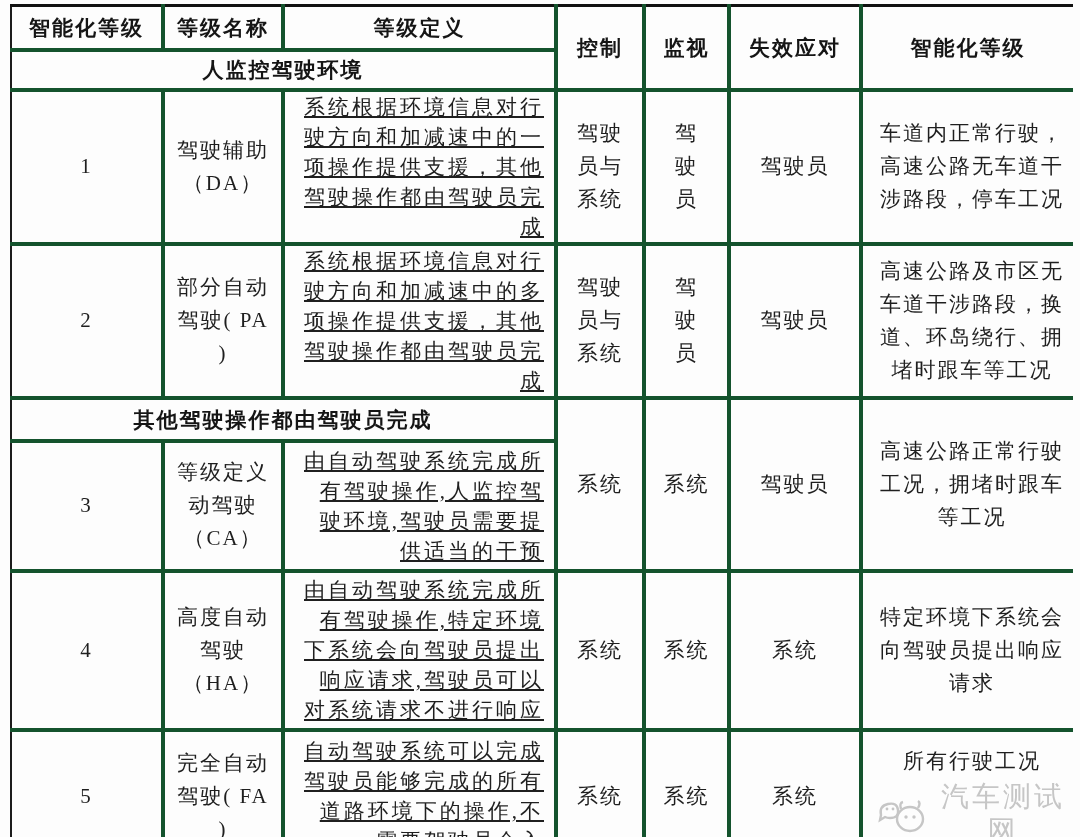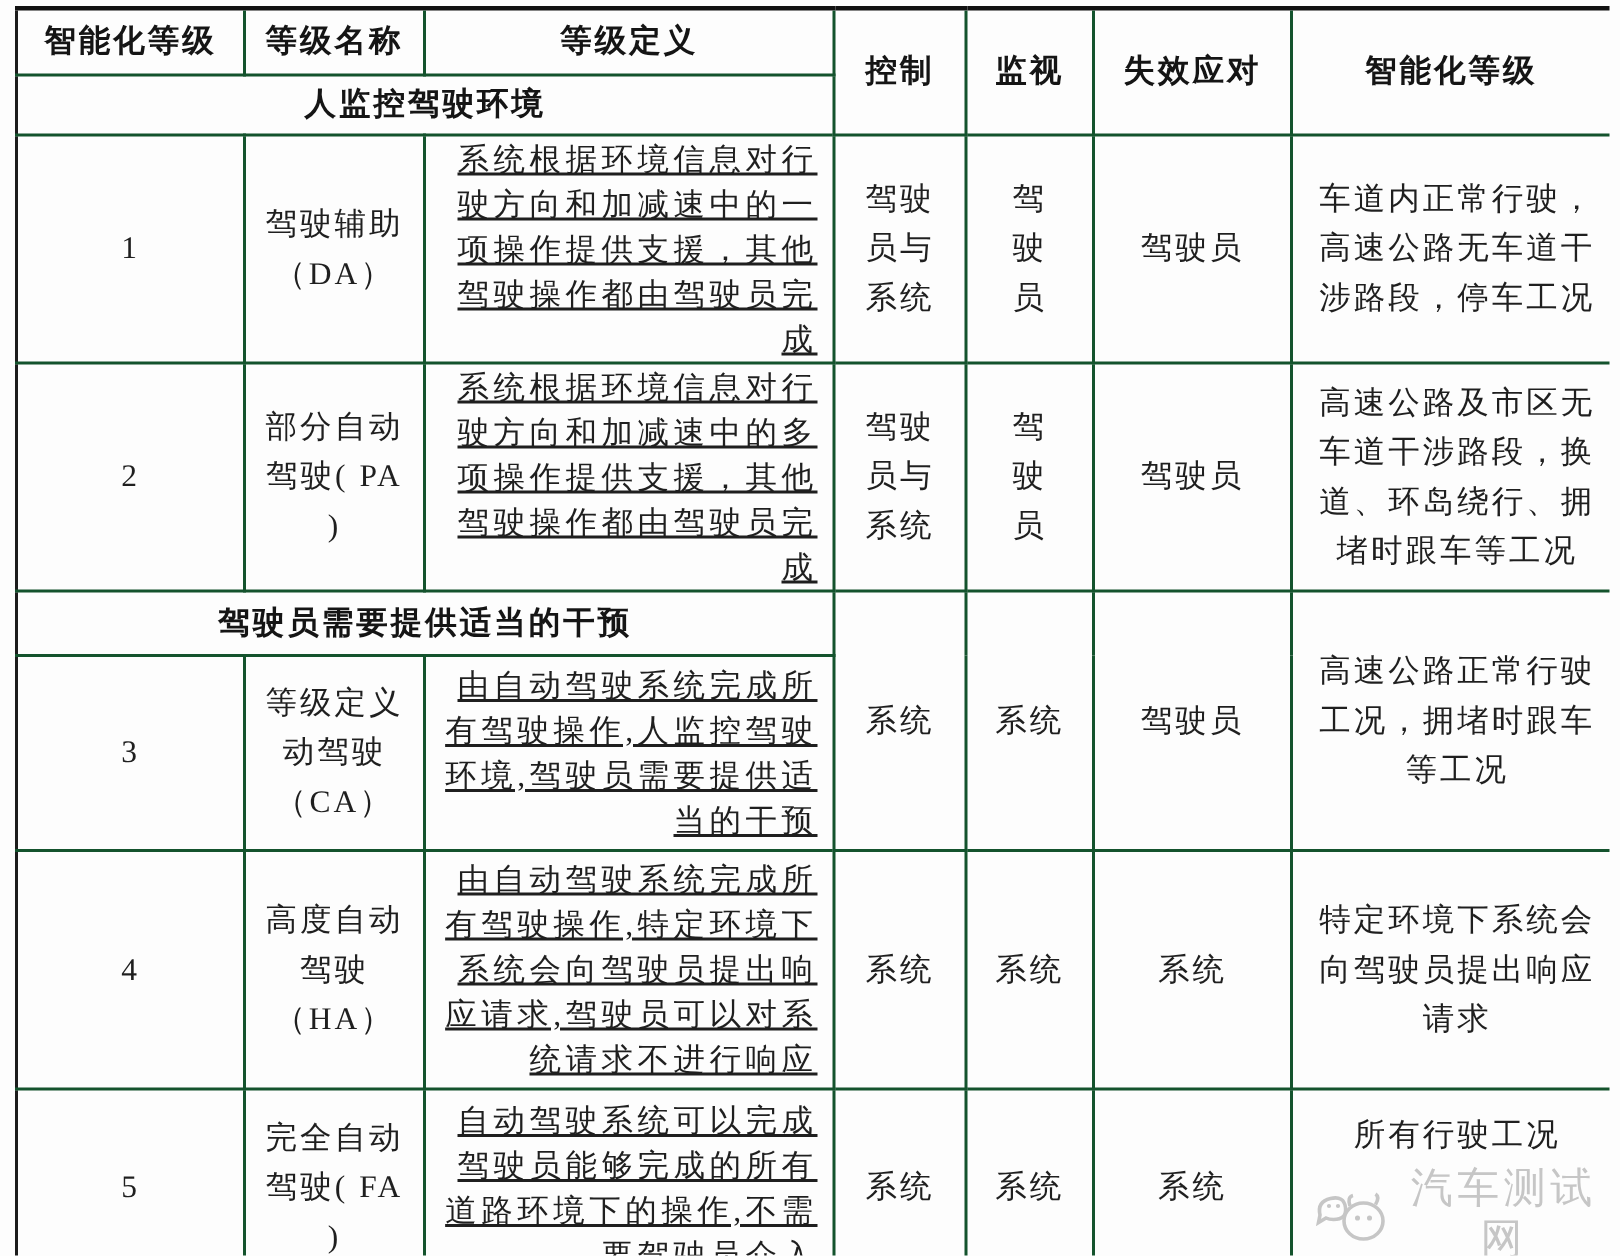--- a/index.html
+++ b/index.html
@@ -12,21 +12,21 @@
   }
   .page{position:relative;width:934px;height:837px;}
   table.levels{
     position:absolute;left:10px;top:4px;
     border-collapse:collapse;
     table-layout:fixed;
     width:1062px;
     background:#fdfdfd;
   }
   td{
-    border:2px solid #14532d;
+    border:4px solid #14532d;
     padding:0 8px;
     vertical-align:middle;
     font-size:21px;
     line-height:33px;
     letter-spacing:2px;
     text-align:center;
     overflow:hidden;
   }
   
   tr.r-top td{border-top:3px solid #111;}
@@ -123,21 +123,21 @@
 员与
 系统</td>
       <td class="pre">驾
 驶
 员</td>
       <td>驾驶员</td>
       <td class="typical edge-r">高速公路及市区无车道干涉路段，换道、环岛绕行、拥堵时跟车等工况</td>
     </tr>
 
     <tr style="height:43px">
-      <td class="section-band edge-l" colspan="3">驾驶员需要提供适当的干预</td>
+      <td class="section-band edge-l" colspan="3">其他驾驶操作都由驾驶员完成</td>
       <td rowspan="2">系统</td>
       <td rowspan="2">系统</td>
       <td rowspan="2">驾驶员</td>
       <td class="typical edge-r" rowspan="2">高速公路正常行驶工况，拥堵时跟车等工况</td>
     </tr>
 
     <tr style="height:130px">
       <td class="num edge-l">3</td>
       <td class="pre">等级定义
 动驾驶

